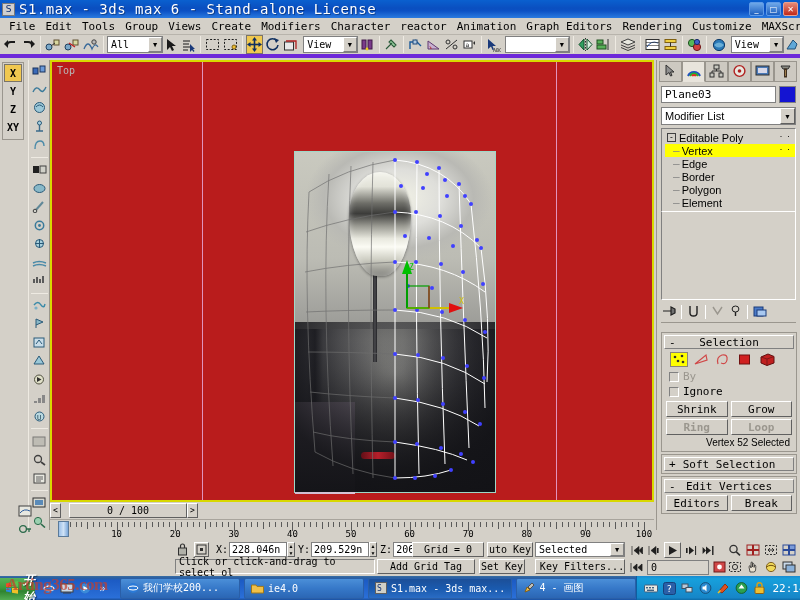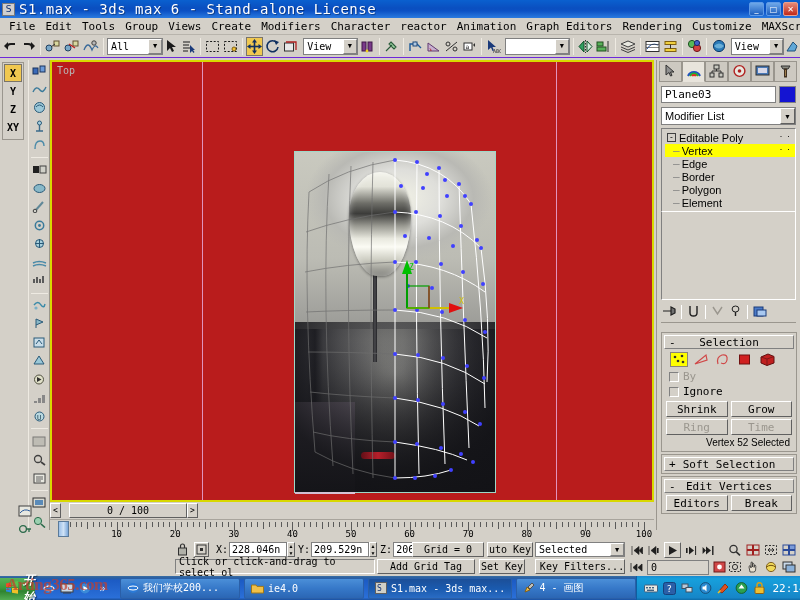--- a/index.html
+++ b/index.html
@@ -47,21 +47,21 @@
   }
   .menu-item {
     font-family:"DejaVu Sans Mono", monospace; font-size:11px; color:#000;
     padding:1px 5px; white-space:nowrap; cursor:default;
   }
 
   
   #maintoolbar {
     position:absolute; left:0; top:35px; width:800px; height:23px;
     background:#d4d0c8; display:flex; align-items:center;
-    border-bottom:1px solid #6d28d9; padding-left:2px; gap:1px;
+    border-bottom:4px solid #6d28d9; padding-left:2px; gap:1px;
   }
   .tbtn {
     width:19px; height:19px; border:1px solid transparent;
     display:flex; align-items:center; justify-content:center;
     background:#d4d0c8; position:relative;
   }
   .tbtn.on { background:#f0c850; border:1px solid #7a7468; }
   .tsep { width:1px; height:17px; background:#9a968e; margin:0 2px;
           border-right:1px solid #eeeae2; }
   .tcombo {
@@ -238,21 +238,21 @@
   .chk { width:10px; height:10px; border:1px solid #808080; background:#d4d0c8;
          border-right-color:#fff; border-bottom-color:#fff; }
   .chkrow.dis { color:#9a968e; }
   .btnrow { display:flex; gap:3px; padding:2px 2px 0 2px; }
   .pbtn {
     flex:1; height:16px; background:#d4d0c8;
     border:1px solid #fff; border-right-color:#606060; border-bottom-color:#606060;
     display:flex; align-items:center; justify-content:center;
     font-family:"DejaVu Sans Mono", monospace; font-size:11px; color:#000;
   }
-  .pbtn.dis { color:#9a968e; }
+  .pbtn.dis { color:#9a968e;font-weight:bold; }
   .pbtn.withbox { justify-content:space-between; padding:0 3px; }
   .sqbox { width:9px; height:9px; border:1px solid #505050; background:#d4d0c8; }
   .rstat {
     text-align:right; padding:2px 4px 1px 0; font-size:10px; color:#000;
   }
 
   
   #timeslider {
     position:absolute; left:50px; top:502px; width:604px; height:17px;
     background:#d4d0c8; display:flex; align-items:center;
@@ -1031,21 +1031,21 @@
             </div>
             <div class="pbtn">
               <span>Grow</span>
             </div>
           </div>
           <div class="btnrow">
             <div class="pbtn dis">
               <span>Ring</span>
             </div>
             <div class="pbtn dis">
-              <span>Time</span>
+              <span>Loop</span>
             </div>
           </div>
           <div class="rstat">Vertex 52 Selected</div>
         </div>
         <div class="rollout">
           <div class="rhead">
             <span class="pm">+</span>
             <span>Soft Selection</span>
           </div>
         </div>

